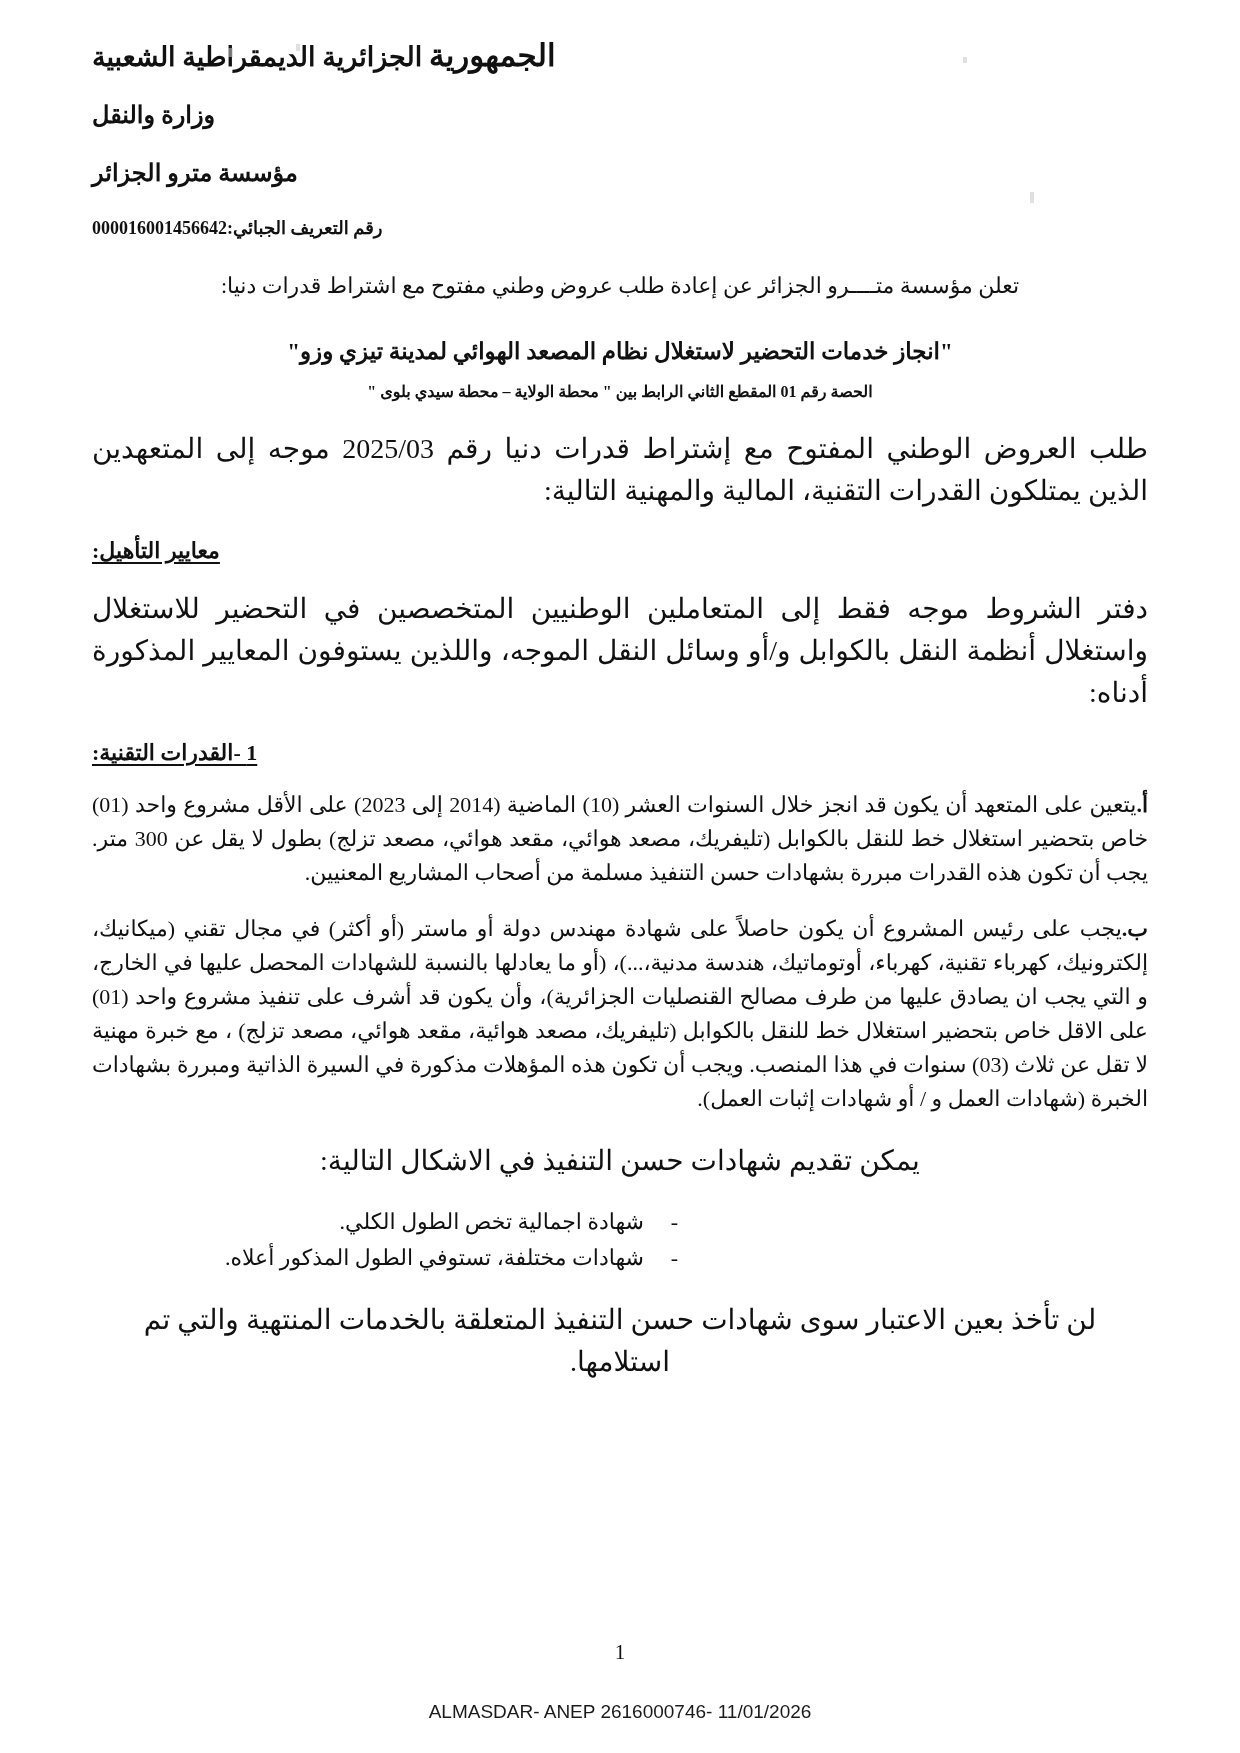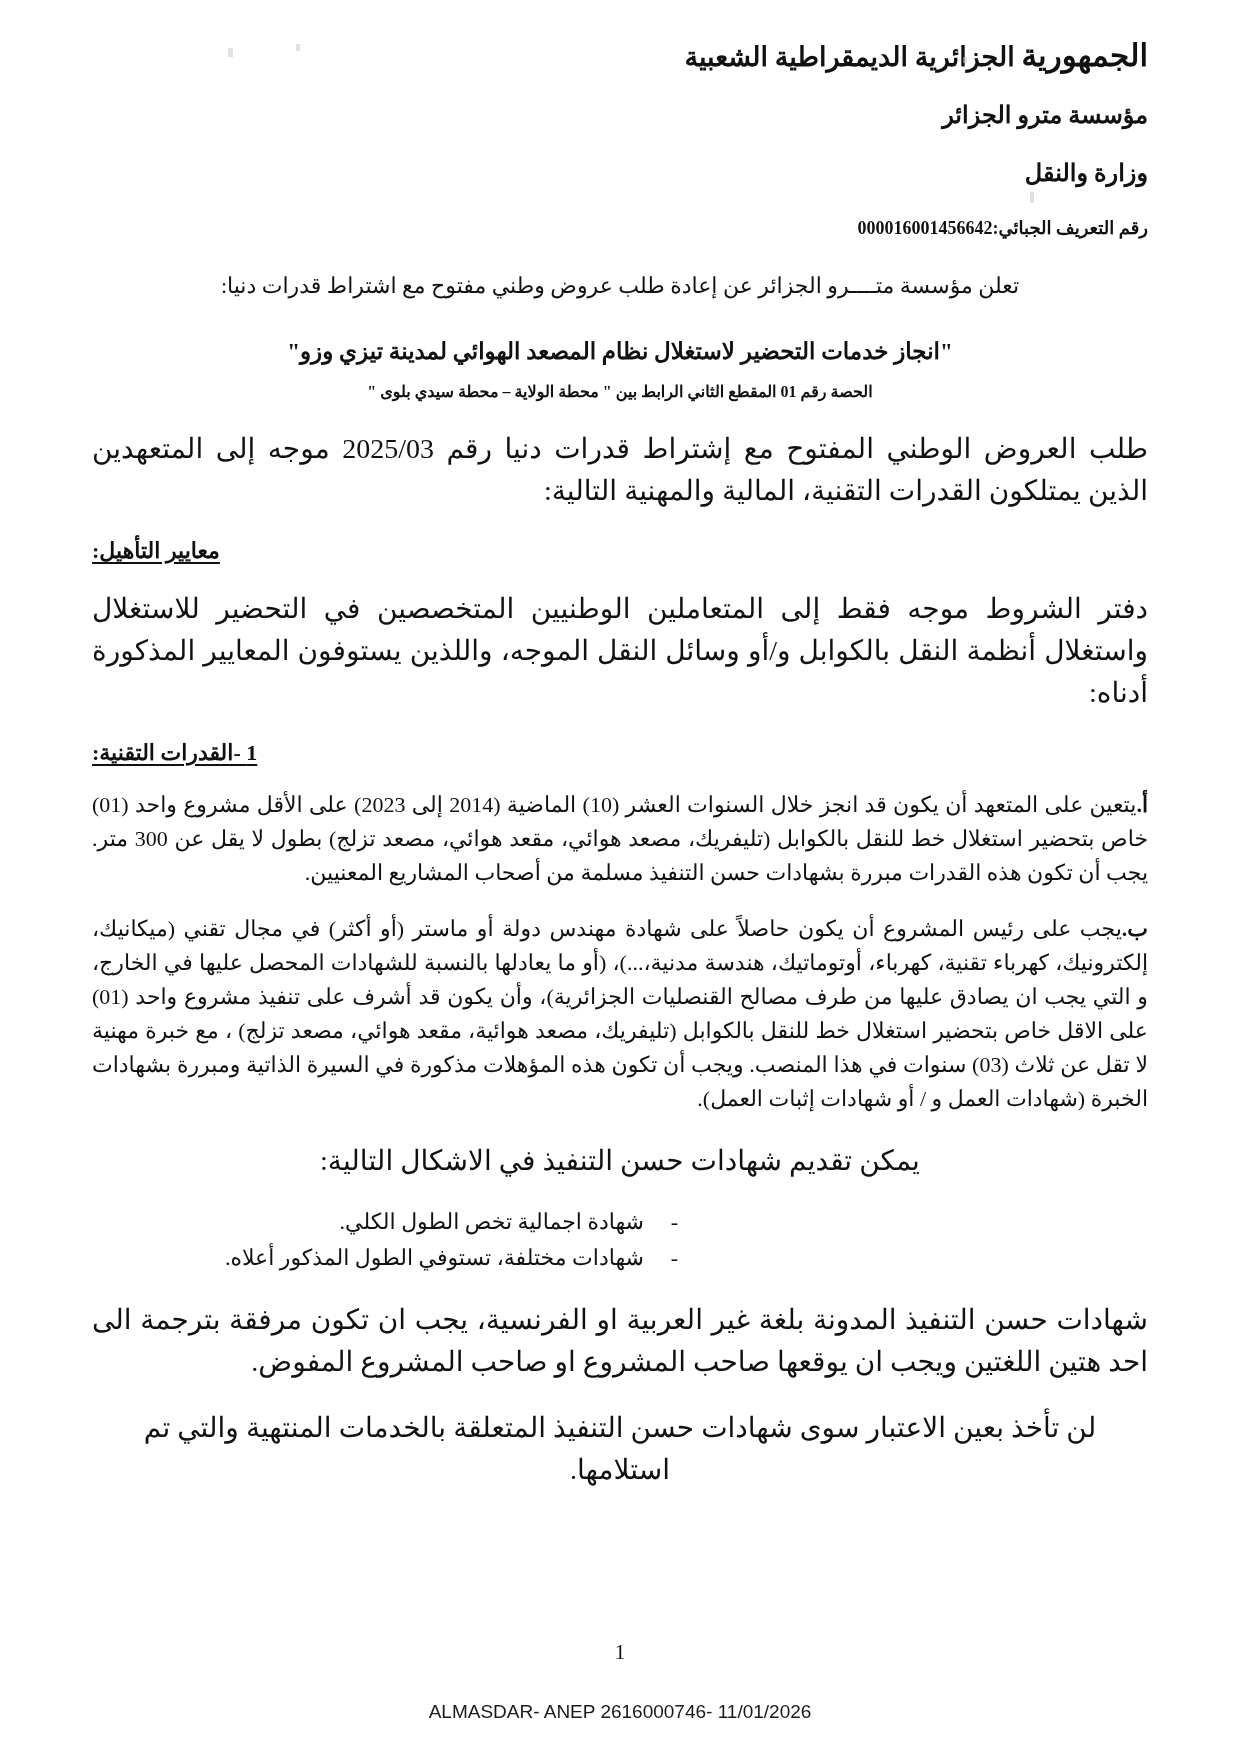--- a/index.html
+++ b/index.html
@@ -22,21 +22,21 @@
     padding: 22px 92px 0 92px;
     overflow: hidden;
   }
   .doc-body {
     direction: rtl;
     text-align: right;
   }
 
   
   .hdr-line {
-    text-align: right;
+    text-align: left;
     font-weight: bold;
     letter-spacing: 0;
   }
   .hdr-republic {
     font-size: 27px;
     line-height: 1.0;
     margin-top: 18px;
     margin-bottom: 0;
   }
   .hdr-republic .lead {
@@ -186,23 +186,23 @@
   <div class="speck" style="left:296px;top:44px;width:4px;height:7px;"></div>
   <div class="speck" style="left:1030px;top:192px;width:4px;height:11px;"></div>
   <div class="speck" style="left:963px;top:57px;width:4px;height:6px;"></div>
 
   <div class="doc-body">
 
     <div class="hdr-line hdr-republic">
       <span class="lead">الجمهورية</span><span> الجزائرية الديمقراطية الشعبية</span>
     </div>
 
+    <div class="hdr-line hdr-ministry">وزارة والنقل</div>
+
     <div class="hdr-line hdr-entity">مؤسسة مترو الجزائر</div>
-
-    <div class="hdr-line hdr-ministry">وزارة والنقل</div>
 
     <div class="hdr-line hdr-taxid">رقم التعريف الجبائي:000016001456642</div>
 
 
     <div class="intro-line">تعلن مؤسسة متــــرو الجزائر عن إعادة طلب عروض وطني مفتوح مع اشتراط قدرات دنيا:</div>
 
     <div class="project-title">"انجاز خدمات التحضير لاستغلال نظام المصعد الهوائي لمدينة تيزي وزو"</div>
     <div class="project-lot">الحصة رقم 01 المقطع الثاني الرابط بين " محطة الولاية – محطة سيدي بلوى "</div>
 
     <p class="para">طلب العروض الوطني المفتوح مع إشتراط قدرات دنيا رقم 2025/03 موجه إلى المتعهدين الذين يمتلكون القدرات التقنية، المالية والمهنية التالية:</p>
@@ -222,21 +222,20 @@
       <li>
         <span class="dash">-</span>
         <span class="btxt">شهادة اجمالية تخص الطول الكلي.</span>
       </li>
       <li>
         <span class="dash">-</span>
         <span class="btxt">شهادات مختلفة، تستوفي الطول المذكور أعلاه.</span>
       </li>
     </ul>
 
-    <p class="para">شهادات حسن التنفيذ المدونة بلغة غير العربية او الفرنسية، يجب ان تكون مرفقة بترجمة الى احد هتين اللغتين ويجب ان يوقعها صاحب المشروع او صاحب المشروع المفوض.</p>
 
     <p class="para center">لن تأخذ بعين الاعتبار سوى شهادات حسن التنفيذ المتعلقة بالخدمات المنتهية والتي تم استلامها.</p>
 
 
   </div>
 
   <div class="page-number">1</div>
   <div class="footer-credit">ALMASDAR- ANEP 2616000746- 11/01/2026</div>
 
 </div>

